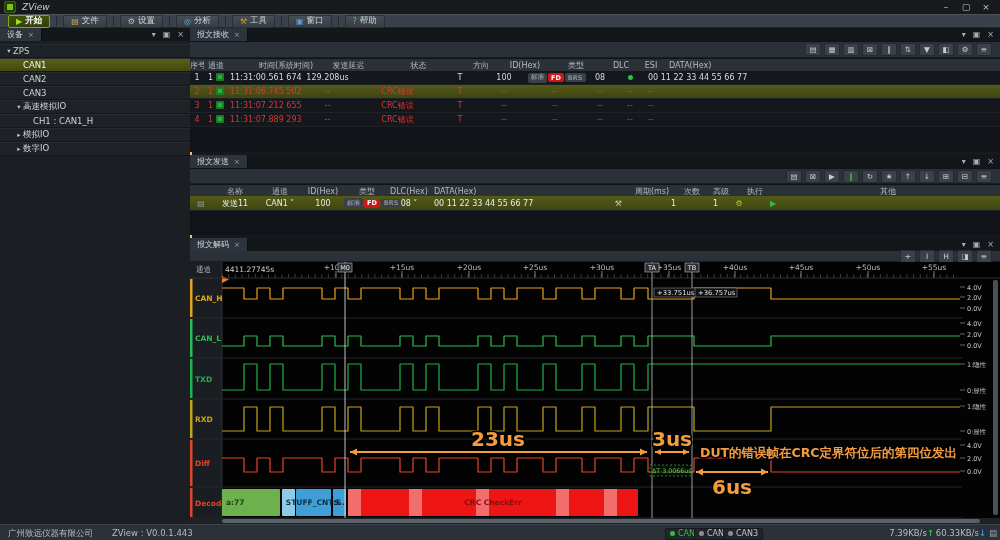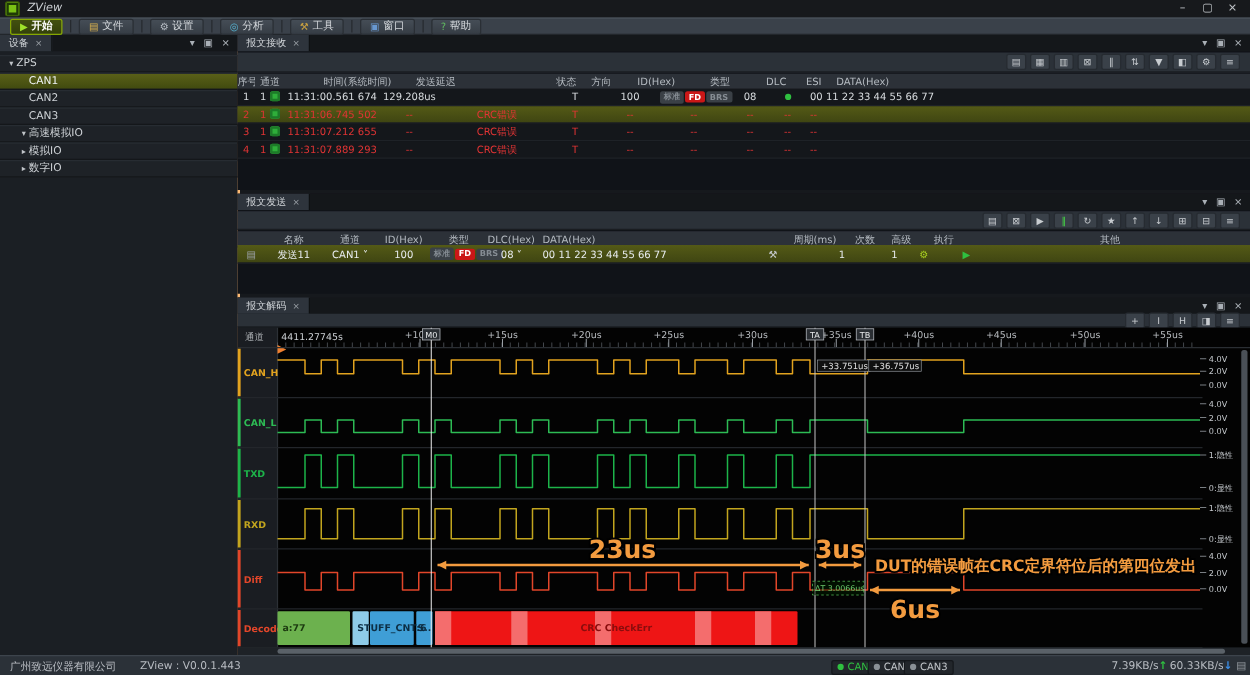--- a/index.html
+++ b/index.html
@@ -136,20 +136,24 @@
         <span>CAN2</span>
       </div>
       <div class="srow" style="padding-left: 15px;">
         <span class="arr"></span>
         <span>CAN3</span>
       </div>
       <div class="srow" style="padding-left: 15px;">
         <span class="arr">▾</span>
         <span>高速模拟IO</span>
       </div>
+      <div class="srow" style="padding-left: 25px;">
+        <span class="arr"></span>
+        <span>CH1 : CAN1_H</span>
+      </div>
       <div class="srow" style="padding-left: 15px;">
         <span class="arr">▸</span>
         <span>模拟IO</span>
       </div>
       <div class="srow" style="padding-left: 15px;">
         <span class="arr">▸</span>
         <span>数字IO</span>
       </div>
     </div>
 </div>
@@ -176,21 +180,21 @@
       <div class="tbtn">▼</div>
       <div class="tbtn">◧</div>
       <div class="tbtn">⚙</div>
       <div class="tbtn">≡</div>
     </div>
   <div class="hrow" id="recvhead" style="position:absolute;top:31px;left:0;width:100%">
       <span class="hc" style="width: 14px;">序号</span>
       <span class="hc" style="width: 24px;">通道</span>
       <span class="hc" style="width: 70px; margin-left: 23px;">时间(系统时间)</span>
       <span class="hc" style="width: 55px;">发送延迟</span>
-      <span class="hc" style="width: 85px; text-align: right;">状态</span>
+      <span class="hc" style="width: 85px;">状态</span>
       <span class="hc" style="width: 40px;">方向</span>
       <span class="hc" style="width: 48px;">ID(Hex)</span>
       <span class="hc" style="width: 54px;">类型</span>
       <span class="hc" style="width: 36px;">DLC</span>
       <span class="hc" style="width: 24px;">ESI</span>
       <span class="hc" style="flex: 1 1 0%; text-align: left; padding-left: 6px;">DATA(Hex)</span>
     </div>
   <div id="recvrows" style="position:absolute;top:43px;left:0;width:100%">
       <div class="trow" style="color: rgb(216, 220, 223);">
         <span class="tc" style="width: 14px;"><span>1</span></span>

